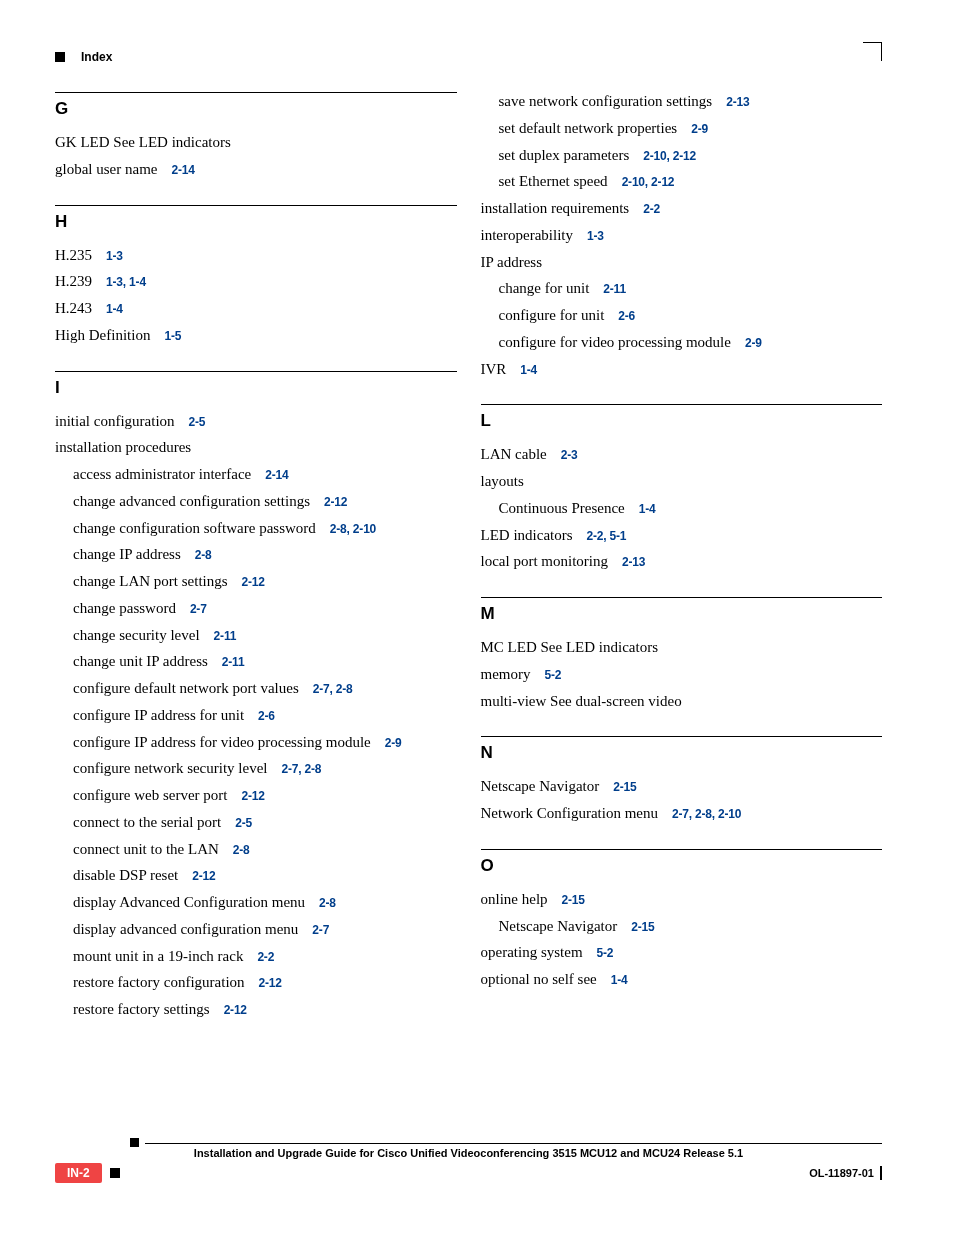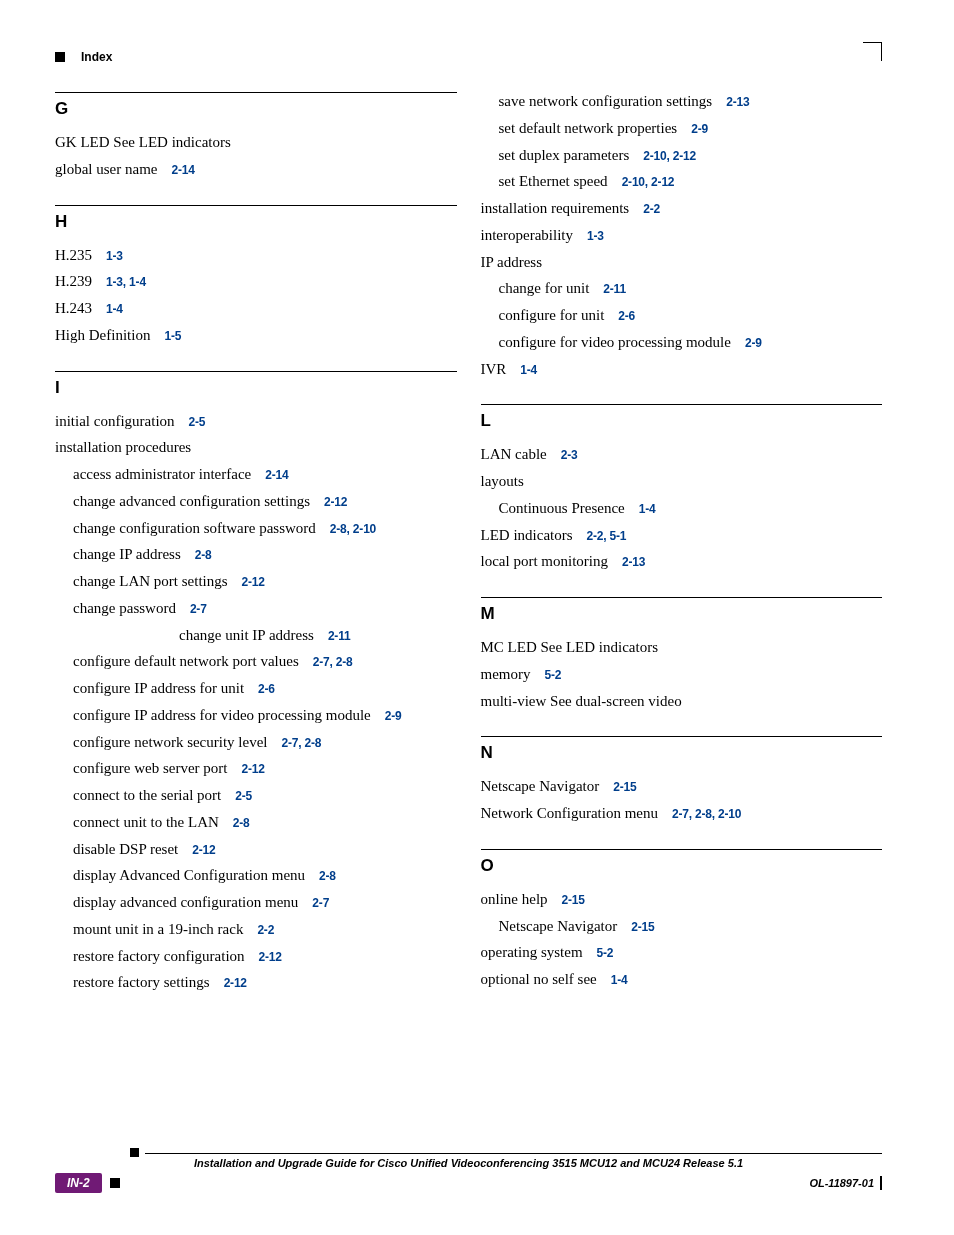--- a/index.html
+++ b/index.html
@@ -70,44 +70,43 @@
   .pg {
     font-family: Arial, Helvetica, sans-serif;
     font-weight: bold;
     font-size: 12px;
     color: #003e8b;
     margin-left: 14px;
     letter-spacing: -0.2px;
   }
   .footer {
     position: absolute;
-    bottom: 42px;
+    bottom: 52px;
     left: 55px;
     right: 72px;
-    font-style: italic;
   }
   .foot-rule {
     border-top: 1px solid #000;
     margin-left: 90px;
   }
   .foot-title {
     text-align: center;
     font-family: Arial, Helvetica, sans-serif;
     font-weight: bold;
     font-size: 11px;
     margin-top: 3px;
   }
   .foot-row {
     display: flex;
     justify-content: space-between;
     align-items: center;
     margin-top: 4px;
   }
   .pill {
-    background: #701a75;
+    background: #ef4444;
     color: #fff;
     font-family: Arial, Helvetica, sans-serif;
     font-weight: bold;
     font-size: 12px;
     padding: 3px 12px;
     border-radius: 2px;
   }
   .foot-sq {
     width: 10px;
     height: 10px;
@@ -172,21 +171,22 @@
           <div class="sec-rule"></div>
           <div class="sec-letter">I</div>
           <div class="entry"><span>initial configuration</span><a class="pg">2-5</a></div>
           <div class="entry"><span>installation procedures</span></div>
           <div class="entry" style="padding-left: 18px;"><span>access administrator interface</span><a class="pg">2-14</a></div>
           <div class="entry" style="padding-left: 18px;"><span>change advanced configuration settings</span><a class="pg">2-12</a></div>
           <div class="entry" style="padding-left: 18px;"><span>change configuration software password</span><a class="pg">2-8, 2-10</a></div>
           <div class="entry" style="padding-left: 18px;"><span>change IP address</span><a class="pg">2-8</a></div>
           <div class="entry" style="padding-left: 18px;"><span>change LAN port settings</span><a class="pg">2-12</a></div>
           <div class="entry" style="padding-left: 18px;"><span>change password</span><a class="pg">2-7</a></div>
-          <div class="entry" style="padding-left: 18px; text-align: center;"><span>change unit IP address</span><a class="pg">2-11</a></div>
+          <div class="entry" style="padding-left: 18px;"><span>change security level</span><a class="pg">2-11</a></div>
+          <div class="entry" style="padding-left: 18px;"><span>change unit IP address</span><a class="pg">2-11</a></div>
           <div class="entry" style="padding-left: 18px;"><span>configure default network port values</span><a class="pg">2-7, 2-8</a></div>
           <div class="entry" style="padding-left: 18px;"><span>configure IP address for unit</span><a class="pg">2-6</a></div>
           <div class="entry" style="padding-left: 18px;"><span>configure IP address for video processing module</span><a class="pg">2-9</a></div>
           <div class="entry" style="padding-left: 18px;"><span>configure network security level</span><a class="pg">2-7, 2-8</a></div>
           <div class="entry" style="padding-left: 18px;"><span>configure web server port</span><a class="pg">2-12</a></div>
           <div class="entry" style="padding-left: 18px;"><span>connect to the serial port</span><a class="pg">2-5</a></div>
           <div class="entry" style="padding-left: 18px;"><span>connect unit to the LAN</span><a class="pg">2-8</a></div>
           <div class="entry" style="padding-left: 18px;"><span>disable DSP reset</span><a class="pg">2-12</a></div>
           <div class="entry" style="padding-left: 18px;"><span>display Advanced Configuration menu</span><a class="pg">2-8</a></div>
           <div class="entry" style="padding-left: 18px;"><span>display advanced configuration menu</span><a class="pg">2-7</a></div>

